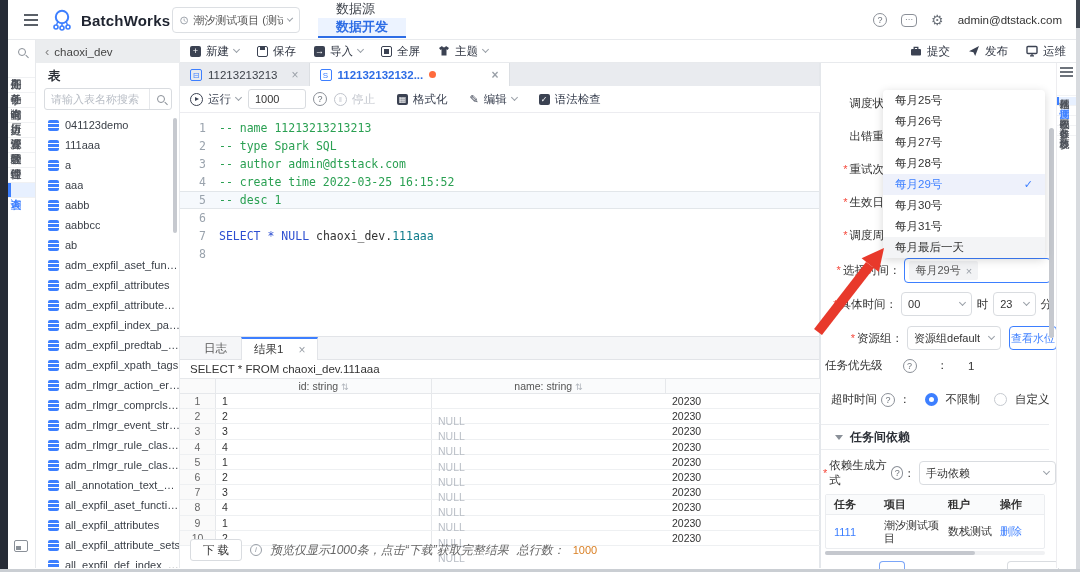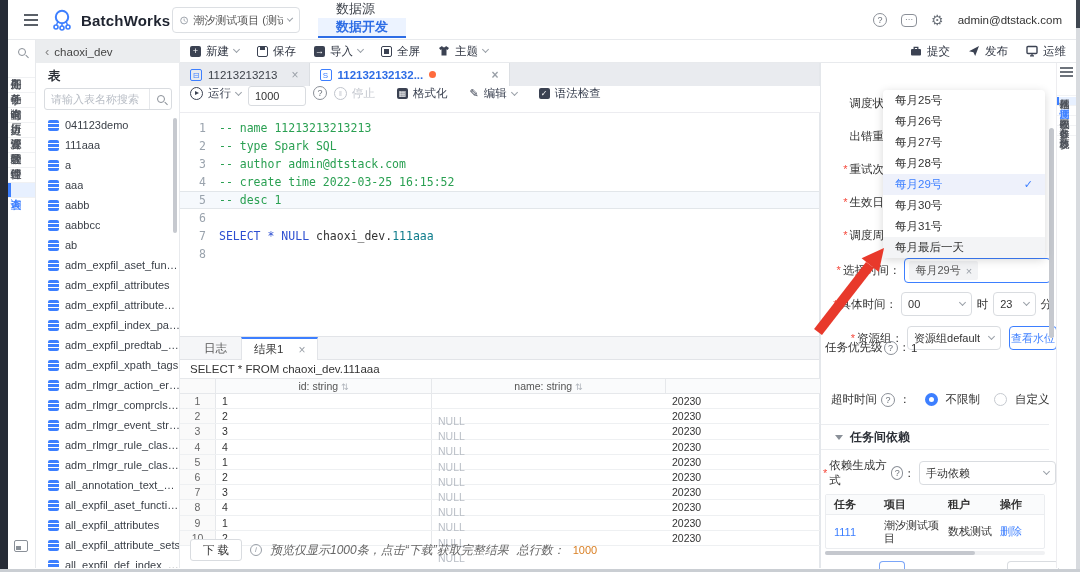--- a/index.html
+++ b/index.html
@@ -63,21 +63,21 @@
 .tbl-ico{flex:0 0 11px;width:11px;height:11px;border-radius:2px;background:linear-gradient(to bottom,#3d7fff 0 3px,#fff 3px 4px,#3d7fff 4px 7px,#fff 7px 8px,#3d7fff 8px 11px);}
 .tree-sb{position:absolute;right:2px;top:55px;width:4px;height:115px;background:#c6c9cf;border-radius:2px;}
 
 .tabbar{left:180px;top:63px;width:640px;height:23px;background:#e9ebef;display:flex;border-right:1px solid #e4e7eb;}
 .etab{display:flex;align-items:center;gap:6px;padding:0 10px;font-size:11.5px;color:#3a3f47;border-right:1px solid #dcdfe3;cursor:pointer;min-width:118px;}
 .etab.active{background:#fff;color:#2e6de5;font-weight:bold;min-width:200px;}
 .tab-ico{width:12px;height:12px;border:1px solid #3d7fff;border-radius:2px;color:#3d7fff;font-size:8px;line-height:11px;text-align:center;font-weight:normal;}
 .dot{width:7px;height:7px;border-radius:50%;background:#ff6b3d;display:none;}
 .dot.show{display:inline-block;}
 .xclose{color:#9aa0a8;font-size:12px;margin-left:auto;cursor:pointer;padding-left:8px;}
-.etoolbar{left:180px;top:86px;width:640px;height:27px;background:#fff;border-bottom:1px solid #ececf0;display:flex;align-items:flex-start;padding-left:10px;gap:7px;}
+.etoolbar{left:180px;top:86px;width:640px;height:27px;background:#fff;border-bottom:1px solid #ececf0;display:flex;align-items:center;padding-left:10px;gap:7px;}
 .etb{display:flex;align-items:center;gap:5px;color:#3b4252;font-size:11.5px;cursor:pointer;white-space:nowrap;}
 .etb.disabled{color:#c0c4cc;cursor:default;}
 .ico-play{width:13px;height:13px;border:1.2px solid #3b4252;border-radius:50%;position:relative;}
 .ico-play::after{content:"";position:absolute;left:4px;top:3px;border-left:4.5px solid #3b4252;border-top:2.8px solid transparent;border-bottom:2.8px solid transparent;}
 .ico-pause{width:13px;height:13px;border:1.2px solid #c0c4cc;border-radius:50%;color:#c0c4cc;font-size:7px;line-height:11px;text-align:center;}
 .limit-input{width:58px;height:20px;border:1px solid #d9dce0;border-radius:3px;font-size:11px;color:#333;padding:0 6px;outline:none;font-family:inherit;}
 .ico-dark{width:11px;height:11px;background:#3b4252;border-radius:2px;color:#fff;font-size:8px;line-height:11px;text-align:center;}
 .pencil{color:#3b4252;font-size:11px;}
 .gap8{width:8px;}
 
@@ -121,21 +121,21 @@
 .frow{position:absolute;display:flex;align-items:center;}
 .sel-time{left:0;top:195px;width:230px;}
 .sel-time .ctrl{margin-left:4px;width:158px;height:25px;border:1px solid #3d7fff;border-radius:4px;display:flex;align-items:center;padding:0 4px;cursor:pointer;}
 .tag{background:#f2f3f5;border-radius:2px;font-size:11px;color:#555;padding:2px 6px;display:flex;gap:5px;align-items:center;}
 .tag .x{color:#9aa0a8;cursor:pointer;}
 .time-row{left:0;top:229px;width:236px;}
 .mini-sel{height:24px;border:1px solid #d9dce0;border-radius:4px;display:flex;align-items:center;justify-content:space-between;padding:0 6px;color:#333;font-size:11px;cursor:pointer;background:#fff;}
 .unit{margin:0 5px;color:#333;font-size:11.5px;}
 .res-row{left:0;top:263px;width:236px;}
 .water-btn{margin-left:8px;width:50px;height:24px;border:1px solid #3d7fff;color:#3d7fff;border-radius:4px;font-size:11px;display:flex;align-items:center;justify-content:center;cursor:pointer;background:#fff;}
-.prio-row{left:4px;top:277px;display:flex;align-items:center;gap:1px;font-size:11.5px;color:#333;}
+.prio-row{left:4px;top:295px;display:flex;align-items:center;gap:20px;font-size:11.5px;color:#333;}
 .timeout-row{left:10px;top:329px;display:flex;align-items:center;gap:4px;font-size:11.5px;color:#333;}
 .radio{width:13px;height:13px;border:1px solid #c6cad0;border-radius:50%;background:#fff;margin:0 4px 0 10px;cursor:pointer;}
 .radio.sel{border:4px solid #3d7fff;}
 .section-hd{left:0;top:361px;width:228px;border-top:1px solid #ebedf0;border-bottom:1px solid #ebedf0;height:26px;display:flex;align-items:center;gap:7px;padding-left:14px;font-weight:bold;color:#2b2f36;font-size:12px;cursor:pointer;}
 .caret{width:0;height:0;border-left:4px solid transparent;border-right:4px solid transparent;border-top:5px solid #8a9098;}
 .dep-row{left:0;top:395px;display:flex;align-items:center;font-size:11.5px;color:#333;padding-left:2px;}
 .dep-row .mini-sel{width:152px;margin-left:4px;}
 .dep-table{left:4px;top:431px;width:220px;border:1px solid #ebedf0;border-radius:2px;font-size:11px;}
 .dth-row{display:flex;background:#fafbfc;height:20px;align-items:center;border-bottom:1px solid #ebedf0;font-weight:bold;color:#333;}
 .dtd-row{display:flex;align-items:center;min-height:33px;}

